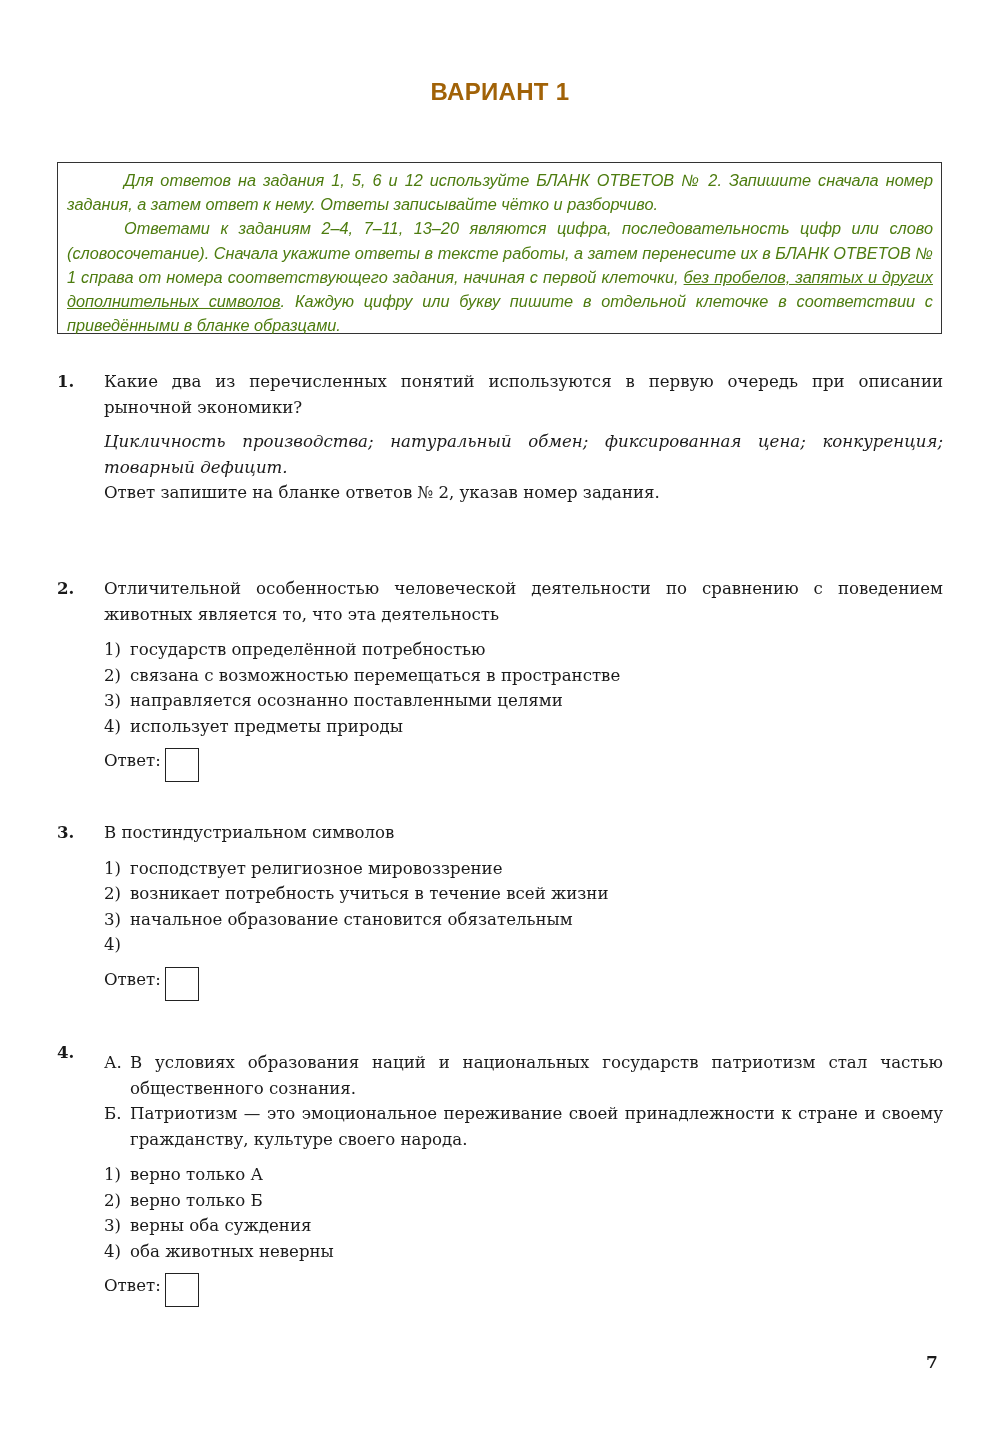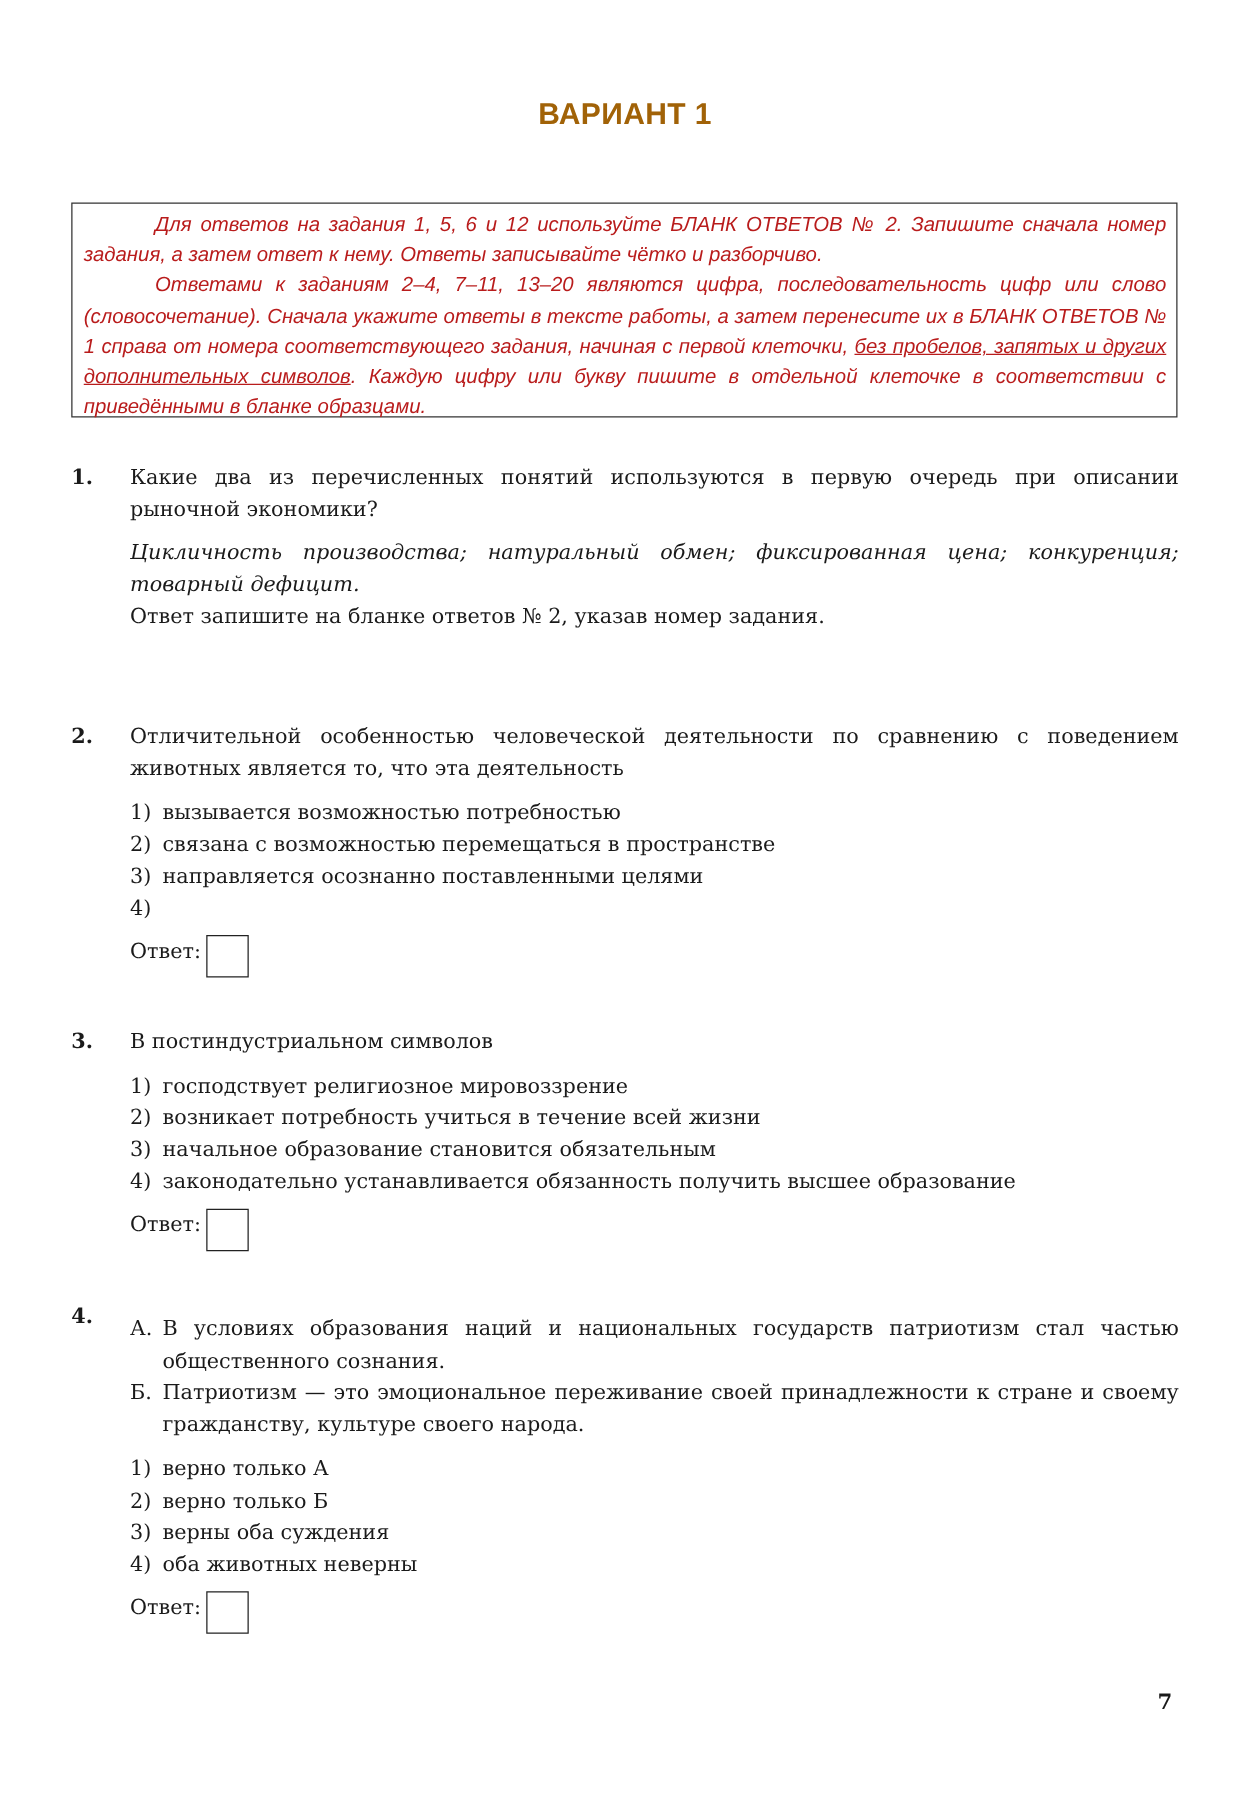--- a/index.html
+++ b/index.html
@@ -33,21 +33,21 @@
       left: 57px;
       width: 885px;
       height: 172px;
       border: 1.5px solid #333;
       box-sizing: border-box;
       padding: 5px 8px 0 9px;
       font-family: "Liberation Sans", "DejaVu Sans", sans-serif;
       font-style: italic;
       font-size: 16.3px;
       line-height: 24.2px;
-      color: #b91c1c;
+      color: #4d7c0f;
       text-align: justify;
     }
     .instructions-box p {
       margin: 0;
       text-indent: 57px;
     }
     .instructions-box .u {
       text-decoration: underline;
     }
     .question {
@@ -151,32 +151,33 @@
   </div>
 </div>
 
 <div class="question" style="top:576px;">
   <span class="q-num">2.</span>
   <div class="q-body">
     <p>Отличительной особенностью человеческой деятельности по сравнению с поведением животных является то, что эта деятельность</p>
     <ul class="options">
       <li>
           <span class="opt-num">1)</span>
-          <span>вызывается возможностью потребностью</span>
+          <span>государств определённой потребностью</span>
         </li>
       <li>
           <span class="opt-num">2)</span>
           <span>связана с возможностью перемещаться в пространстве</span>
         </li>
       <li>
           <span class="opt-num">3)</span>
           <span>направляется осознанно поставленными целями</span>
         </li>
       <li>
           <span class="opt-num">4)</span>
+          <span>использует предметы природы</span>
         </li>
     </ul>
     <div class="answer-row">
       <span class="answer-label">Ответ:</span>
       <div class="answer-box"></div>
     </div>
   </div>
 </div>
 
 <div class="question" style="top:820px;">
@@ -191,21 +192,20 @@
       <li>
           <span class="opt-num">2)</span>
           <span>возникает потребность учиться в течение всей жизни</span>
         </li>
       <li>
           <span class="opt-num">3)</span>
           <span>начальное образование становится обязательным</span>
         </li>
       <li>
           <span class="opt-num">4)</span>
-          <span>законодательно устанавливается обязанность получить высшее образование</span>
         </li>
     </ul>
     <div class="answer-row">
       <span class="answer-label">Ответ:</span>
       <div class="answer-box"></div>
     </div>
   </div>
 </div>
 
 <div class="question" style="top:1040px;">

